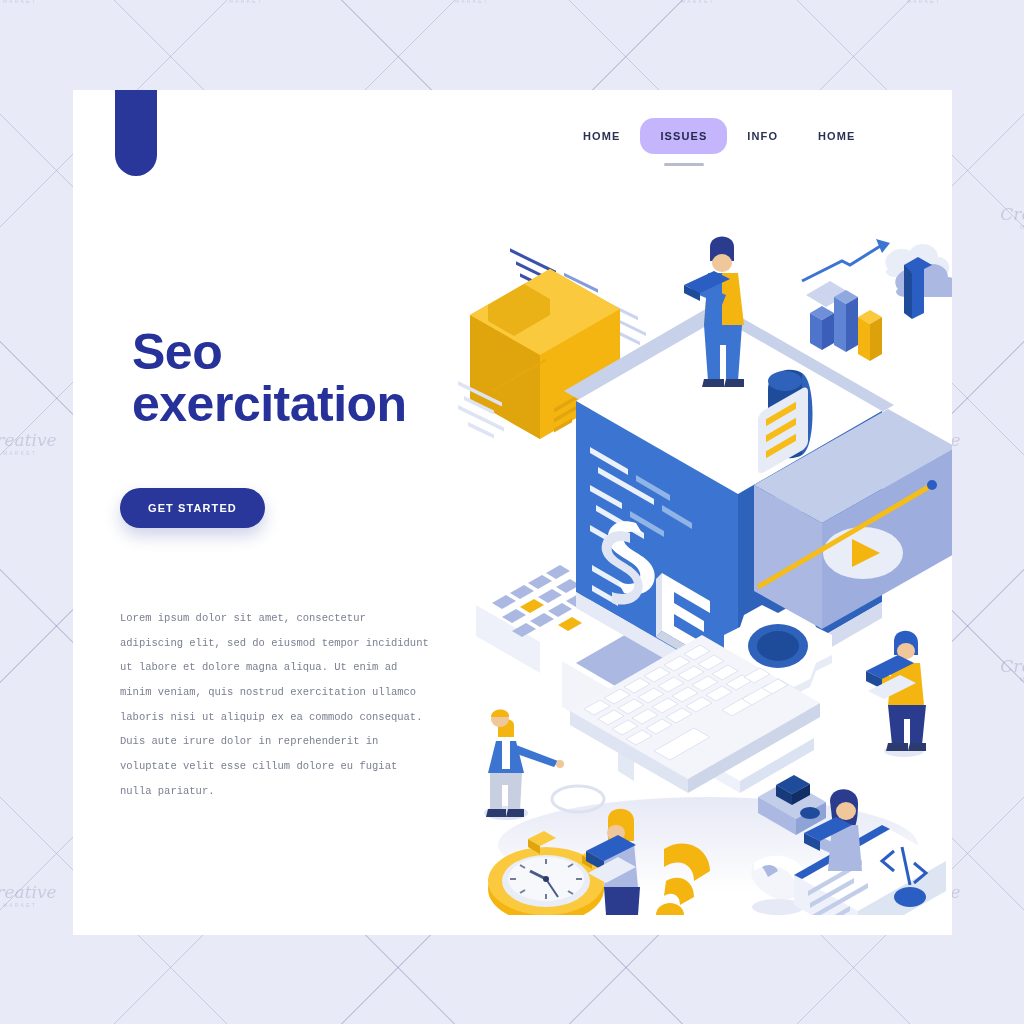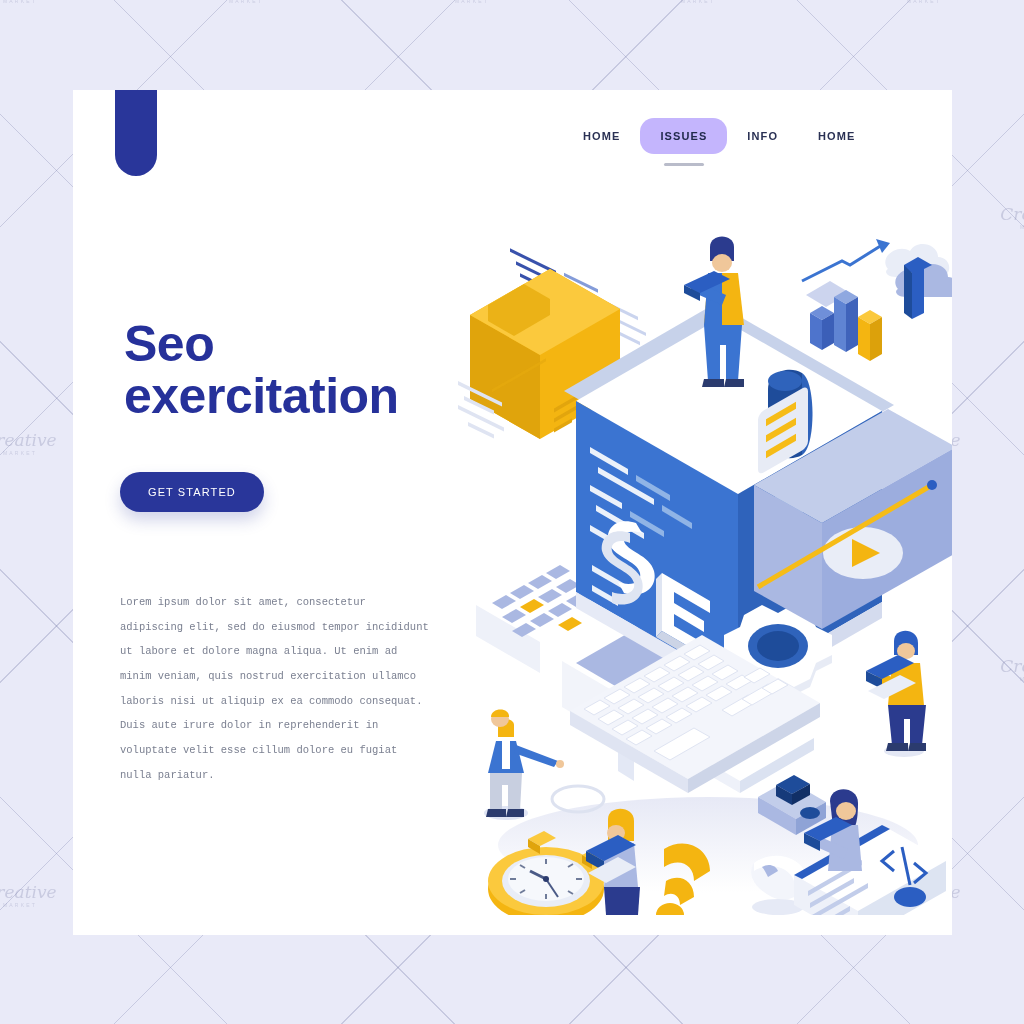--- a/index.html
+++ b/index.html
@@ -99,37 +99,37 @@
     background: #b9bcca;
   }
 
   
   #hero {
     position: absolute;
     left: 47px; top: 225px;
     width: 330px;
   }
   #headline {
-    margin: 4px;
+    margin: 12px;
     font-size: 50px;
     line-height: 1.03;
     font-weight: 700;
     color: #26319a;
     letter-spacing: -0.5px;
   }
   #cta {
     display: inline-block;
     margin-top: 46px;
     padding: 14px 28px;
     background: #29369a;
     color: #ffffff;
     border: none;
     border-radius: 24px;
     font-size: 11px;
-    font-weight: 400;
+    font-weight: 700;
     letter-spacing: 1.1px;
     cursor: pointer;
     box-shadow: 0 8px 16px rgba(41,54,154,.22);
     font-family: "Liberation Sans", sans-serif;
   }
   #lede {
     margin: 78px 0 0 0;
     font-size: 10.5px;
     line-height: 2.35;
     color: #7b8091;

